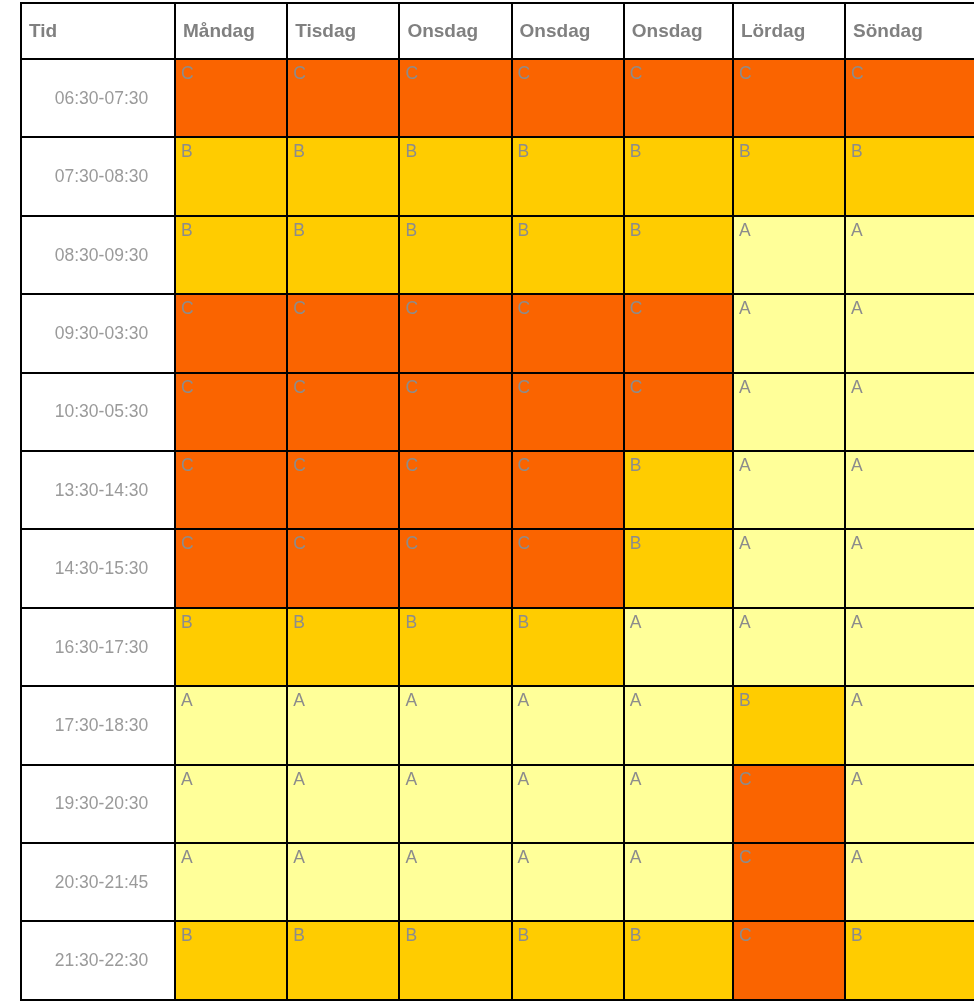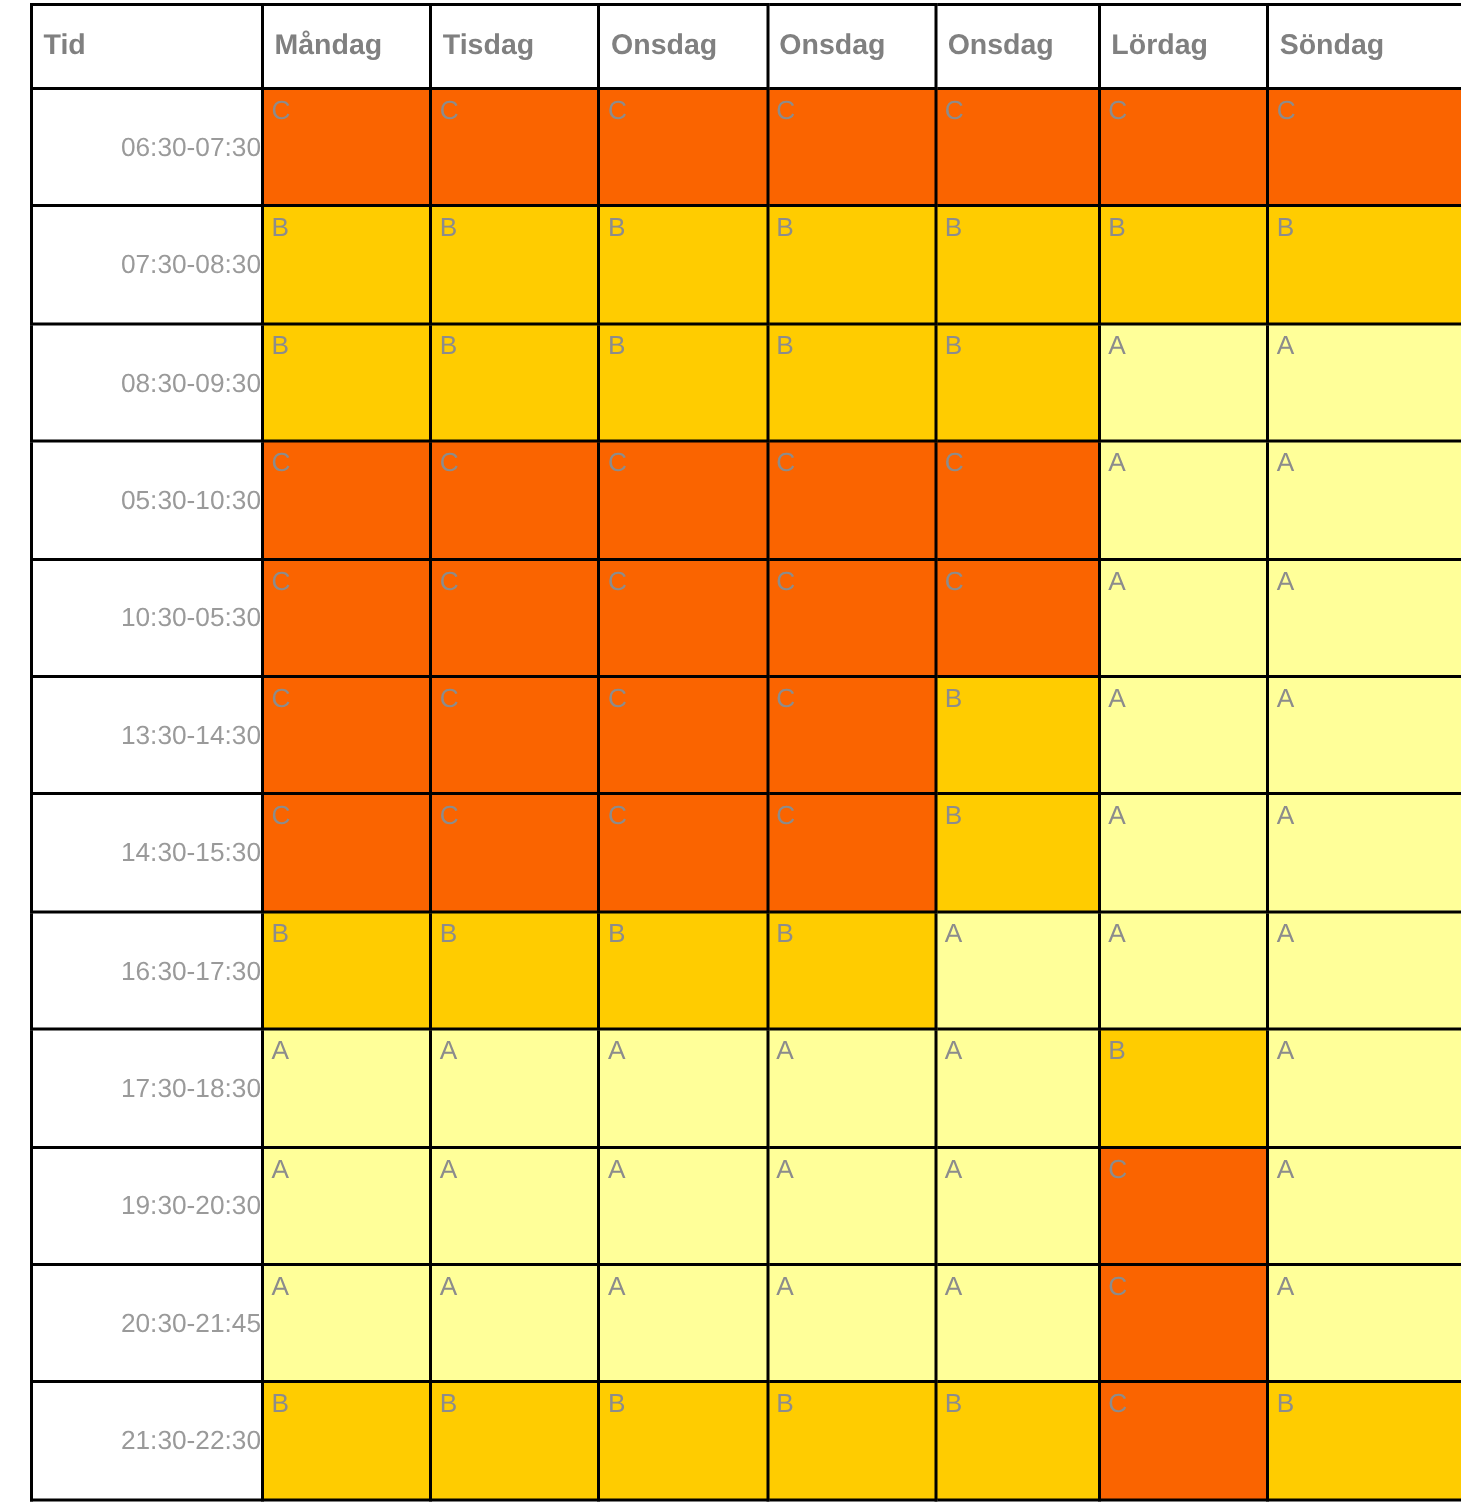--- a/index.html
+++ b/index.html
@@ -45,21 +45,21 @@
     padding: 0 0 0 7px;
     letter-spacing: 0px;
     white-space: nowrap;
   }
   tbody th.time-cell {
     border: 2px solid #000000;
     background: #ffffff;
     color: #9a9a9a;
     font-size: 17.5px;
     font-weight: normal;
-    text-align: right;
+    text-align: center;
     vertical-align: middle;
     padding: 0 0 0 7px;
     white-space: nowrap;
   }
   tbody td.slot {
     border: 2px solid #000000;
     vertical-align: top;
     text-align: left;
     padding: 4px 0 0 5px;
     font-size: 17.5px;
@@ -125,21 +125,21 @@
           <th class="time-cell">08:30-09:30</th>
           <td class="slot lvl-B">B</td>
           <td class="slot lvl-B">B</td>
           <td class="slot lvl-B">B</td>
           <td class="slot lvl-B">B</td>
           <td class="slot lvl-B">B</td>
           <td class="slot lvl-A">A</td>
           <td class="slot lvl-A">A</td>
         </tr>
         <tr>
-          <th class="time-cell">05:30-10:30</th>
+          <th class="time-cell">09:30-03:30</th>
           <td class="slot lvl-C">C</td>
           <td class="slot lvl-C">C</td>
           <td class="slot lvl-C">C</td>
           <td class="slot lvl-C">C</td>
           <td class="slot lvl-C">C</td>
           <td class="slot lvl-A">A</td>
           <td class="slot lvl-A">A</td>
         </tr>
         <tr>
           <th class="time-cell">10:30-05:30</th>

